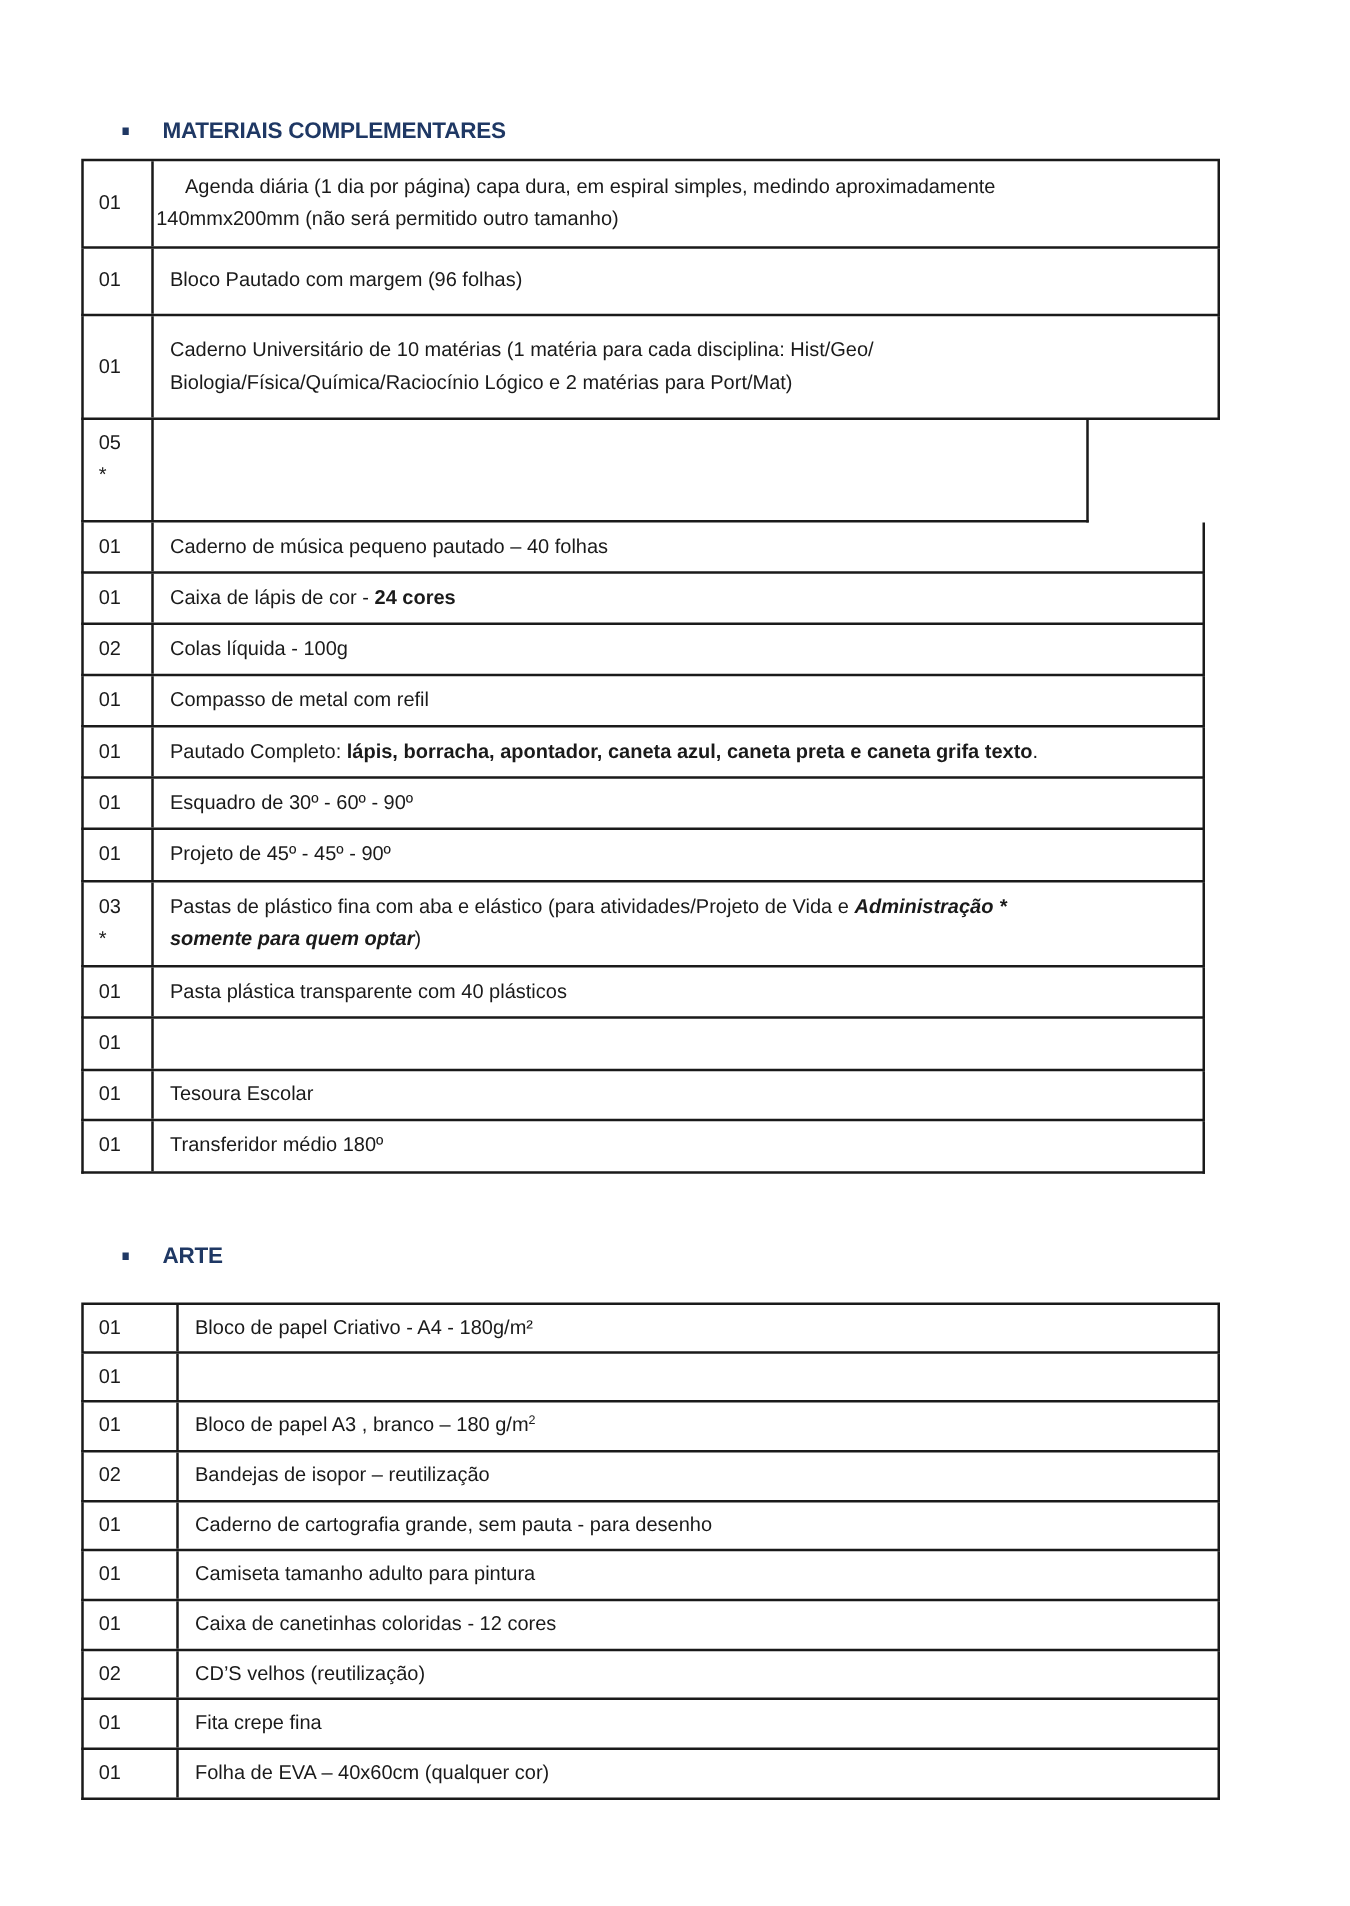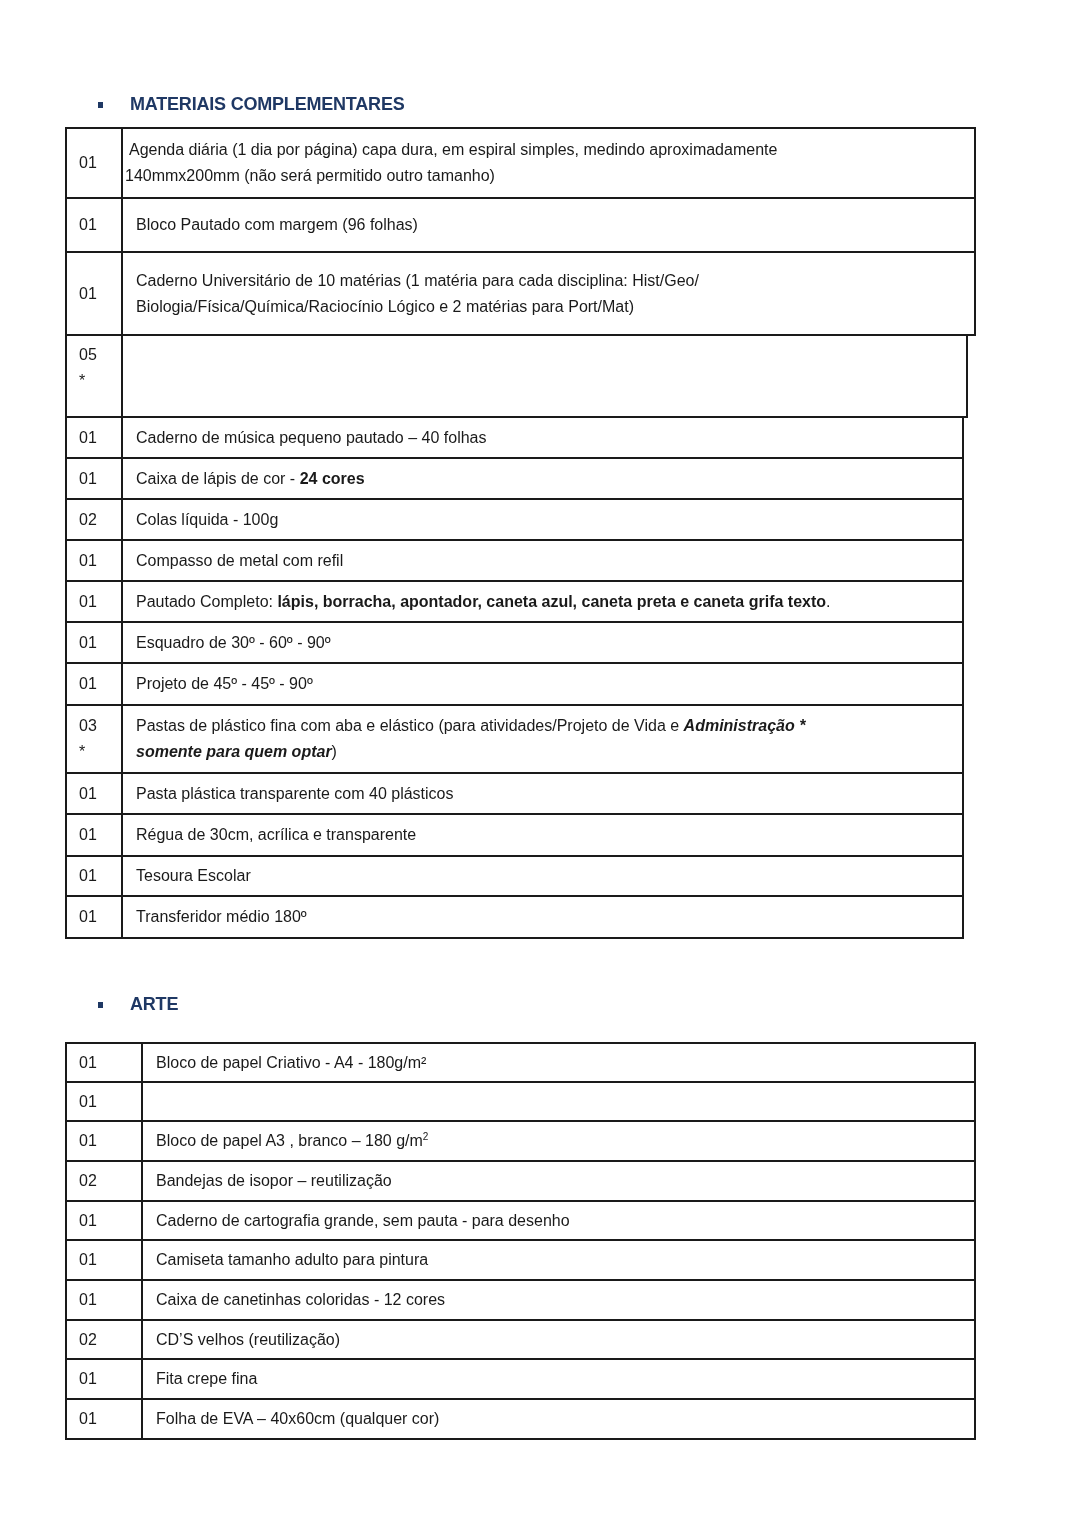--- a/index.html
+++ b/index.html
@@ -24,42 +24,42 @@
   <span class="bullet"></span>
   <span class="heading-text">MATERIAIS COMPLEMENTARES</span>
 </div>
 
 <div class="tbl" style="top:127px;">
   <div class="row first" style="width:911px;height:72px;">
     <div class="qty" style="width:56px;">
         <span>01</span>
       </div>
     <div class="desc" style="padding-left:2px;">
-      <span class="line" style="padding-left:4px;">Agenda diária (1 dia por página) capa dura, em espiral simples, medindo aproximadamente</span>
+      <span class="line" style="padding-left:4px;margin-left:19px;">Agenda diária (1 dia por página) capa dura, em espiral simples, medindo aproximadamente</span>
       <span class="line">140mmx200mm (não será permitido outro tamanho)</span>
     </div>
   </div>
   <div class="row" style="width:911px;height:54px;">
     <div class="qty" style="width:56px;">
         <span>01</span>
       </div>
     <div class="desc">
         <span class="line">Bloco Pautado com margem (96 folhas)</span>
       </div>
   </div>
   <div class="row" style="width:911px;height:83px;">
     <div class="qty" style="width:56px;">
         <span>01</span>
       </div>
     <div class="desc">
       <span class="line">Caderno Universitário de 10 matérias (1 matéria para cada disciplina: Hist/Geo/</span>
       <span class="line">Biologia/Física/Química/Raciocínio Lógico e 2 matérias para Port/Mat)</span>
     </div>
   </div>
-  <div class="row" style="width:903px;height:82px;">
+  <div class="row" style="width:806px;height:82px;">
     <div class="qty" style="width:56px;justify-content:flex-start;padding-top:6px;">
       <span>05</span>
       <span>*</span>
     </div>
   </div>
   <div class="row" style="width:899px;height:41px;">
     <div class="qty" style="width:56px;">
         <span>01</span>
       </div>
     <div class="desc">
@@ -129,23 +129,20 @@
         <span>01</span>
       </div>
     <div class="desc">
         <span class="line">Pasta plástica transparente com 40 plásticos</span>
       </div>
   </div>
   <div class="row" style="width:899px;height:42px;">
     <div class="qty" style="width:56px;">
         <span>01</span>
       </div>
-    <div class="desc">
-        <span class="line">Régua de 30cm, acrílica e transparente</span>
-      </div>
   </div>
   <div class="row" style="width:899px;height:40px;">
     <div class="qty" style="width:56px;">
         <span>01</span>
       </div>
     <div class="desc">
         <span class="line">Tesoura Escolar</span>
       </div>
   </div>
   <div class="row" style="width:899px;height:42px;">

